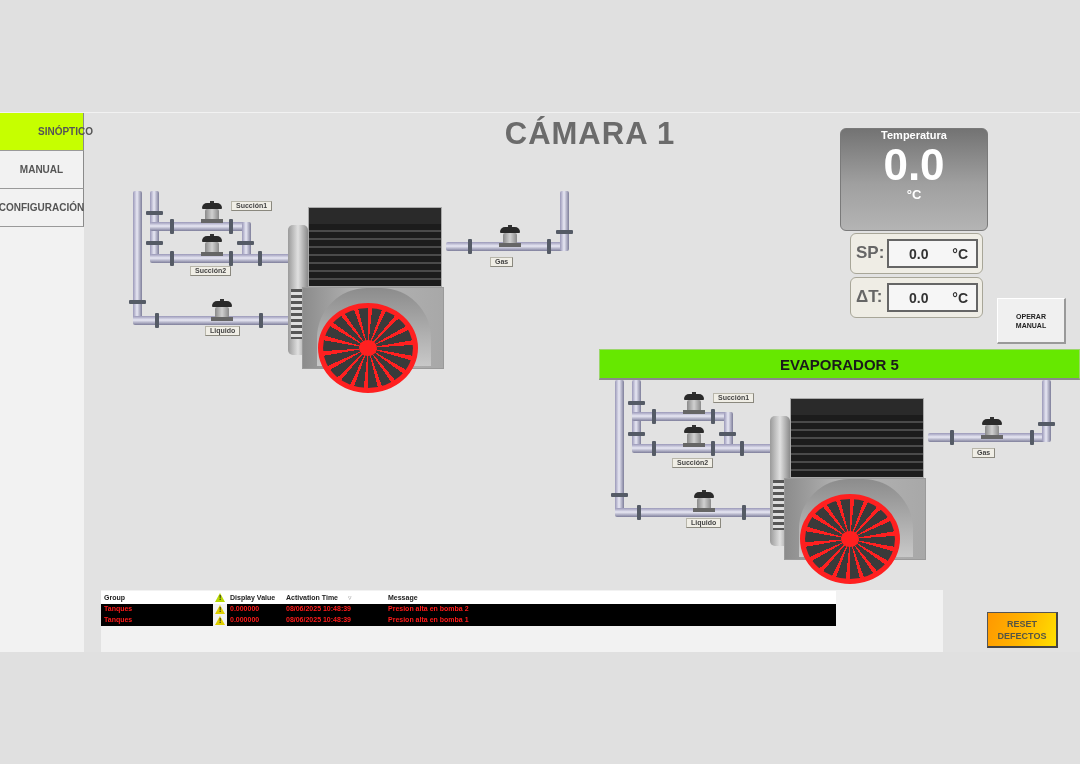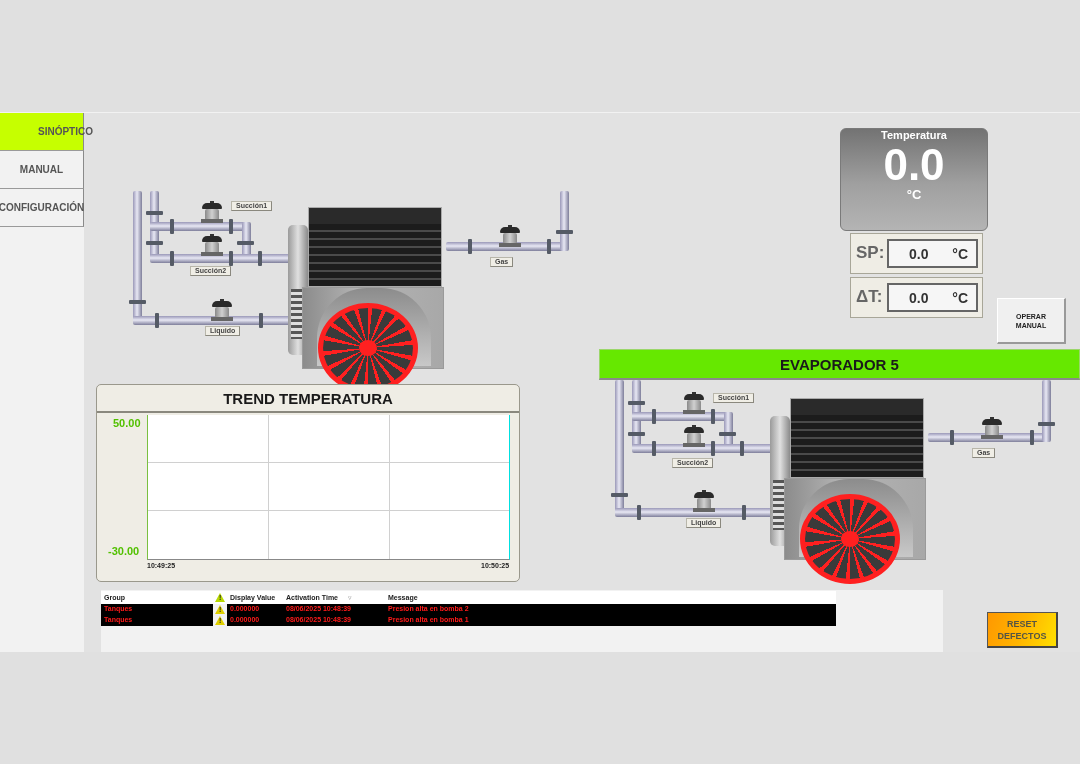--- a/index.html
+++ b/index.html
@@ -49,21 +49,21 @@
   #thermo .tick { position: absolute; left: 29px; width: 8px; height: 1px; background: #999; }
   #thermo .scale { position: absolute; left: 42px; font-size: 7px; color: #333; }
   #thermo .t-value { position: absolute; left: 0; top: 138px; width: 68px; text-align: center; font-size: 10px; font-weight: bold; color: #222; }
 
   
   #temp-display { position: absolute; left: 840px; top: 128px; width: 148px; height: 103px; background: linear-gradient(#737373, #a0a0a0 55%, #b4b4b4); border: 1px solid #7a7a7a; border-radius: 6px; color: #fff; text-align: center; }
   #temp-display .title { font-size: 11px; font-weight: bold; }
   #temp-display .value { margin-top: 0px; font-size: 44px; font-weight: bold; line-height: 48px; }
   #temp-display .unit-txt { font-size: 13px; font-weight: bold; margin-top: -2px; }
 
-  .param-box { position: absolute; left: 850px; width: 133px; height: 41px; background: #efede5; border: 1px solid #a8a698; border-radius: 0; }
+  .param-box { position: absolute; left: 850px; width: 133px; height: 41px; background: #efede5; border: 1px solid #a8a698; border-radius: 6px; }
   .param-box .plabel { position: absolute; left: 5px; top: 9px; font-size: 17px; font-weight: bold; color: #666; }
   .param-box .pfield { position: absolute; left: 36px; top: 5px; width: 91px; height: 29px; background: #f6f6f6; border: 2px solid #666; }
   .param-box .pval { position: absolute; left: 20px; top: 5px; font-size: 14px; font-weight: bold; color: #333; }
   .param-box .punit { position: absolute; right: 8px; top: 5px; font-size: 14px; font-weight: bold; color: #333; }
 
   #operar-btn { position: absolute; left: 997px; top: 298px; width: 69px; height: 46px; background: #f0f0f0; border: 1px solid #fff; border-right: 2px solid #999; border-bottom: 2px solid #999; font-size: 7px; font-weight: bold; color: #222; text-align: center; display: flex; align-items: center; justify-content: center; line-height: 9px; cursor: pointer; }
 
   
   #trend { position: absolute; left: 96px; top: 384px; width: 424px; height: 198px; background: #efede5; border: 1px solid #9a988c; border-radius: 5px; }
   #trend .trend-title { position: absolute; left: 0; top: 0; width: 422px; height: 28px; border-bottom: 2px solid #8a887e; font-size: 15px; font-weight: bold; color: #1a1a1a; display: flex; align-items: center; justify-content: center; }
@@ -96,20 +96,21 @@
   <div class="nav-btn active" style="top:113px;">
       <span>SINÓPTICO</span>
     </div>
   <div class="nav-btn" style="top:151px;">
       <span>MANUAL</span>
     </div>
   <div class="nav-btn" style="top:189px;">
       <span>CONFIGURACIÓN</span>
     </div>
 
+  <div id="page-title">CÁMARA 1</div>
 
 
   <div>
     <div class="pipe-v" style="left:133px; top:191px; height:130px;"></div>
     <div class="pipe-v" style="left:150px; top:191px; height:68px;"></div>
     <div class="pipe-h" style="left:133px; top:316px; height:9px; width:170px;"></div>
     <div class="pipe-h" style="left:150px; top:222px; width:100px;"></div>
     <div class="pipe-v" style="left:242px; top:222px; height:36px;"></div>
     <div class="pipe-h" style="left:150px; top:254px; width:140px;"></div>
     <div class="flange-h" style="left:146px; top:211px;"></div>
@@ -254,35 +255,20 @@
     <div class="pfield">
       <span class="pval">0.0</span>
       <span class="punit">°C</span>
     </div>
   </div>
 
   <div id="operar-btn">
       <span style="width:50px;">OPERAR MANUAL</span>
     </div>
 
-  <div id="trend">
-    <div class="trend-title">
-        <span>TREND TEMPERATURA</span>
-      </div>
-    <div class="plot">
-      <div class="gv" style="left:120px;"></div>
-      <div class="gv" style="left:241px;"></div>
-      <div class="gh" style="top:47px;"></div>
-      <div class="gh" style="top:95px;"></div>
-    </div>
-    <div class="ylab" style="left:16px; top:32px;">50.00</div>
-    <div class="ylab" style="left:11px; top:160px;">-30.00</div>
-    <div class="xlab" style="left:50px;">10:49:25</div>
-    <div class="xlab" style="left:384px;">10:50:25</div>
-  </div>
 
   <div id="alarm-panel">
     <div class="a-row head">
       <span class="a-cell" style="left:3px;">Group</span>
       <span class="warn-icon" style="left:114px; top:2px; border-bottom-color:#b8d800;"></span>
       <span class="a-cell" style="left:129px;">Display Value</span>
       <span class="a-cell" style="left:185px;">Activation Time</span>
       <span class="a-cell" style="left:247px; color:#999;">▿</span>
       <span class="a-cell" style="left:287px;">Message</span>
     </div>

